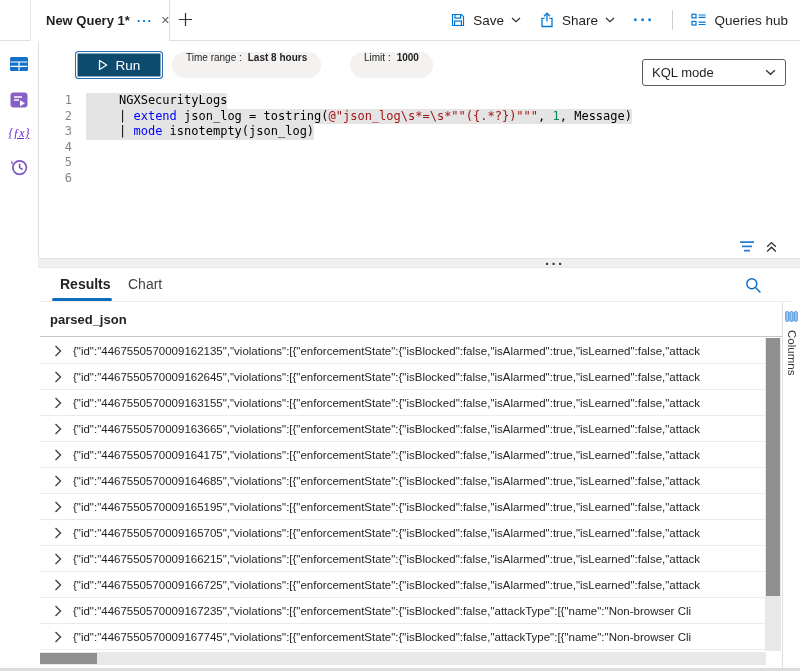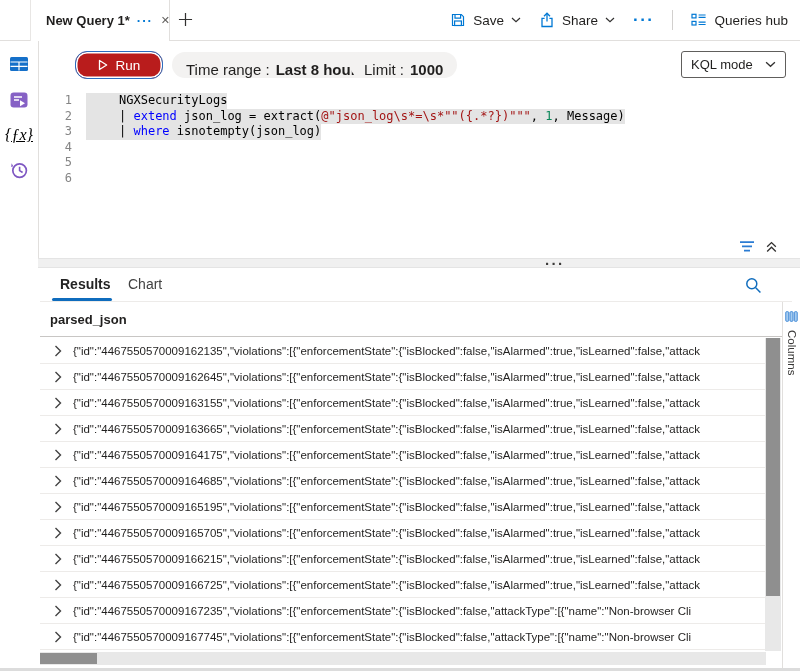--- a/index.html
+++ b/index.html
@@ -18,34 +18,34 @@
   .tab-close{color:#605e5c;font-size:11px;cursor:pointer;margin-left:1px;}
   .new-tab{position:absolute;left:178px;top:12px;z-index:2;cursor:pointer;}
   .tab-actions{position:absolute;right:12px;top:0;height:40px;display:flex;align-items:center;gap:18px;z-index:2;}
   .action{display:flex;align-items:center;gap:7px;font-size:13.5px;cursor:pointer;}
   .more-dots{color:#0078d4;font-weight:700;font-size:17px;letter-spacing:1.5px;line-height:12px;cursor:pointer;}
   .vdivider{width:1px;height:20px;background:#d2d0ce;}
 
   
   .sidebar{position:absolute;left:0;top:41px;width:39px;height:218px;border-right:1px solid #e1dfdd;
            display:flex;flex-direction:column;align-items:center;padding-top:13px;gap:16px;box-sizing:border-box;}
-  .fx-icon{font-size:16px;color:#000000;font-style:italic;font-family:"Liberation Serif",serif;text-decoration:underline;}
+  .fx-icon{font-size:12px;color:#6d28d9;font-style:italic;font-family:"Liberation Serif",serif;text-decoration:underline;}
 
   
   .toolbar{position:absolute;left:40px;top:41px;right:0;height:47px;background:#fff;}
-  .run-btn{position:absolute;left:35px;top:10px;width:88px;height:28px;background:#b91c1c;border:1px solid #2a6cbf;
-           box-shadow:inset 0 0 0 1.5px #ffffff;border-radius:12px;display:flex;align-items:center;justify-content:center;
+  .run-btn{position:absolute;left:35px;top:10px;width:88px;height:28px;background:#0c4a6e;border:1px solid #2a6cbf;
+           box-shadow:inset 0 0 0 1.5px #ffffff;border-radius:3px;display:flex;align-items:center;justify-content:center;
            gap:8px;cursor:pointer;box-sizing:border-box;}
   .run-label{color:#fff;font-size:13.5px;}
-  .pill{position:absolute;top:11px;height:26px;background:#f3f2f1;border-radius:13px;display:flex;align-items:flex-end;
-        gap:6px;padding:0 14px;font-size:15px;cursor:pointer;}
+  .pill{position:absolute;top:11px;height:26px;background:#f3f2f1;border-radius:13px;display:flex;align-items:flex-start;
+        gap:6px;padding:0 14px;font-size:10px;cursor:pointer;}
   .pill b{font-weight:700;}
   .pill-time{left:132px;}
   .pill-limit{left:310px;}
-  .mode-select{position:absolute;right:14px;top:10px;width:105px;height:27px;border:1px solid #605e5c;border-radius:3px;
+  .mode-select{position:absolute;right:14px;top:18px;width:144px;height:27px;border:1px solid #605e5c;border-radius:3px;
         display:flex;align-items:center;justify-content:space-between;padding:0 9px;font-size:13px;cursor:pointer;
         box-sizing:border-box;background:#fff;}
 
   
   .editor{position:absolute;left:40px;top:93px;right:0;height:148px;font-family:"DejaVu Sans Mono","Liberation Mono",monospace;
           font-size:12px;}
   .code-line{display:flex;height:15.6px;line-height:15.6px;white-space:pre;}
   .gutter-num{width:32px;text-align:right;color:#858585;margin-right:14px;flex:none;}
   .line-sel{background:#e4e4e4;padding-left:33px;}
   .tok-p{color:#000;}
@@ -191,22 +191,22 @@
     <div class="mode-select">
       <span>KQL mode</span>
       <svg width="11" height="7" viewBox="0 0 10 6">
         <path d="M1 1l4 3.6L9 1" fill="none" stroke="#323130" stroke-width="1.2"></path>
       </svg>
     </div>
   </div>
 
   <div class="editor" id="editor-lines">
       <div class="code-line"><span class="gutter-num">1</span><span class="line-sel"><span class="tok-p">NGXSecurityLogs</span></span></div>
-      <div class="code-line"><span class="gutter-num">2</span><span class="line-sel"><span class="tok-p">| </span><span class="tok-k">extend</span><span class="tok-p"> json_log = extract(</span><span class="tok-s">@"json_log\s*=\s*""({.*?})"""</span><span class="tok-p">, </span><span class="tok-n">1</span><span class="tok-p">, Message)</span></span></div>
-      <div class="code-line"><span class="gutter-num">3</span><span class="line-sel"><span class="tok-p">| </span><span class="tok-k">where</span><span class="tok-p"> isnotempty(json_log)</span></span></div>
+      <div class="code-line"><span class="gutter-num">2</span><span class="line-sel"><span class="tok-p">| </span><span class="tok-k">extend</span><span class="tok-p"> json_log = tostring(</span><span class="tok-s">@"json_log\s*=\s*""({.*?})"""</span><span class="tok-p">, </span><span class="tok-n">1</span><span class="tok-p">, Message)</span></span></div>
+      <div class="code-line"><span class="gutter-num">3</span><span class="line-sel"><span class="tok-p">| </span><span class="tok-k">mode</span><span class="tok-p"> isnotempty(json_log)</span></span></div>
       <div class="code-line"><span class="gutter-num">4</span></div>
       <div class="code-line"><span class="gutter-num">5</span></div>
       <div class="code-line"><span class="gutter-num">6</span></div>
     </div>
 
   <div class="editor-tools">
     <svg width="18" height="13" viewBox="0 0 18 13">
       <path d="M1 2.2h14M3 6.4h10M5 10.6h6" stroke="#2b7cd3" stroke-width="1.7"></path>
     </svg>
     <svg width="13" height="13" viewBox="0 0 12 12">

